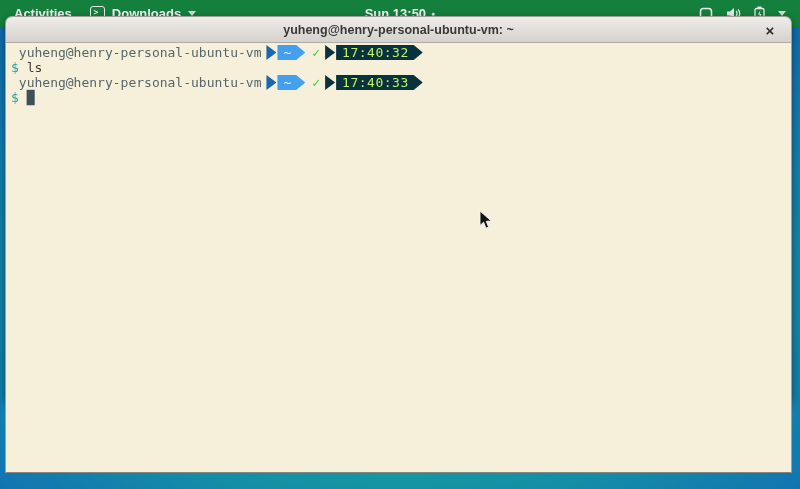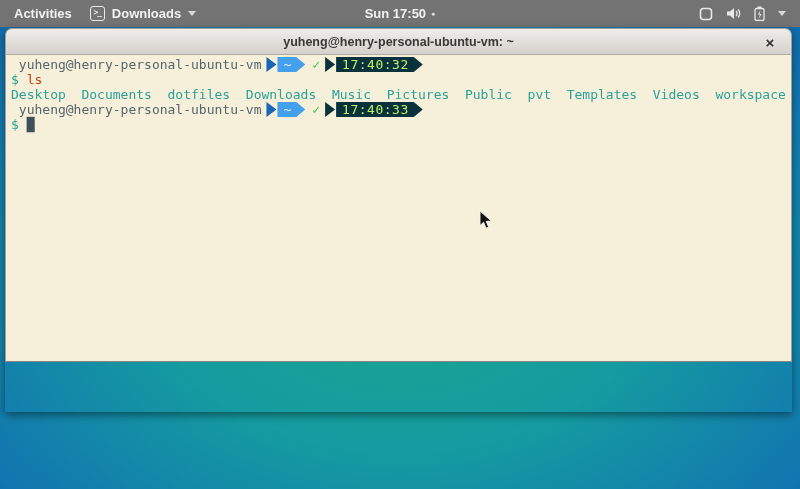--- a/index.html
+++ b/index.html
@@ -8,21 +8,21 @@
     position: relative;
     font-family: "Liberation Sans", sans-serif;
     background:
       radial-gradient(ellipse 620px 420px at 50% 58%,
         #17a68f 0%, #159ba0 40%, #1277b0 78%, #0f5fa6 100%);
   }
 
   
   .topbar {
     position: absolute; left: 0; top: 0; width: 800px; height: 27px;
-    background: #737373; color: #f2f2f2;
+    background: #15803d; color: #f2f2f2;
     display: flex; align-items: center;
     font-size: 13px; font-weight: bold;
   }
   .tb-left { display: flex; align-items: center; gap: 14px; padding-left: 10px; }
   .activities { padding: 0 4px; cursor: pointer; }
   .appmenu { display: flex; align-items: center; gap: 7px; cursor: pointer; }
   .term-glyph {
     width: 15px; height: 15px; border: 1px solid #e8e8e8; border-radius: 3px;
     font-family: "DejaVu Sans Mono", monospace; font-size: 8px; font-weight: bold;
     line-height: 12px; text-align: center; color: #e8e8e8; letter-spacing: -1px;
@@ -40,53 +40,53 @@
   .tb-center .clock { pointer-events: auto; cursor: pointer; }
   .notif-dot { font-size: 7px; color: #e0e0e0; line-height: 27px; }
   .tb-right {
     margin-left: auto; display: flex; align-items: center; gap: 13px;
     padding-right: 14px; height: 27px;
   }
   .tb-right svg { display: block; }
 
   
   .window {
-    position: absolute; left: 5px; top: 28px; width: 787px; height: 384px;
+    position: absolute; left: 5px; top: 16px; width: 787px; height: 384px;
     border-radius: 7px 7px 0 0;
     box-shadow: 0 3px 9px rgba(0,0,0,0.45);
   }
   .titlebar {
     height: 27px; border-radius: 7px 7px 0 0;
     background: linear-gradient(#efedea, #d5d1cc);
     border: 1px solid #a39f98; border-bottom: 1px solid #b0aca5;
     display: flex; align-items: center; justify-content: center;
     position: relative;
     color: #3a3935; font-size: 12.5px; font-weight: bold;
   }
   .close-btn {
     position: absolute; right: 10px; top: 0; height: 27px; width: 22px;
     display: flex; align-items: center; justify-content: center;
     color: #2f2f2f; font-size: 15px; font-weight: bold; cursor: pointer;
   }
   .screen {
-    height: 307px; background: #f6f0da;
+    height: 430px; background: #f6f0da;
     border-left: 1px solid #a39f98; border-right: 1px solid #a39f98;
     border-bottom: 1px solid #8a867f;
     padding: 2px 0 0 5px;
     font-family: "DejaVu Sans Mono", "Liberation Mono", monospace;
     font-size: 13px; color: #57666d;
     overflow: hidden; cursor: text;
   }
   .term-line {
     height: 15px; display: flex; align-items: center;
     white-space: pre; line-height: 15px;
   }
   .t-user { color: #57666d; }
   .t-dollar { color: #2aa198; }
-  .t-cmd { color: #c2410c; }
+  .t-cmd { color: #404040; }
   .t-dirs { color: #2aa198; }
 
   
   .pl { display: inline-flex; align-items: center; height: 15px; margin-left: 5px; }
   .pl-pre {
     width: 10px; height: 15px; margin-right: 1px;
     clip-path: polygon(0 0, 100% 50%, 0 100%);
   }
   .pl-pre.blue-dark  { background: #1a66b4; }
   .pl-pre.time-dark  { background: #0a323c; }
@@ -109,21 +109,21 @@
 <div class="topbar">
   <div class="tb-left">
     <span class="activities">Activities</span>
     <span class="appmenu">
       <span class="term-glyph">&gt;_</span>
       <span>Downloads</span>
       <span class="caret-down"></span>
     </span>
   </div>
   <div class="tb-center">
-    <span class="clock">Sun 17:50</span>
+    <span class="clock">Sun 13:50</span>
     <span class="notif-dot">●</span>
   </div>
   <div class="tb-right">
     <svg width="14" height="14" viewBox="0 0 14 14">
       <rect x="1.5" y="1.5" width="11" height="11" rx="3" fill="none" stroke="#e8e8e8" stroke-width="1.6"></rect>
     </svg>
     <svg width="15" height="13" viewBox="0 0 15 13">
       <path d="M1 4.5 h3 L8 1 v11 L4 8.5 h-3 z" fill="#e8e8e8"></path>
       <path d="M10 4 a3.4 3.4 0 0 1 0 5" fill="none" stroke="#e8e8e8" stroke-width="1.3"></path>
       <path d="M12 2.5 a5.5 5.5 0 0 1 0 8" fill="none" stroke="#e8e8e8" stroke-width="1.3"></path>
@@ -156,23 +156,20 @@
         <span class="pl-pre time-dark"></span>
         <span class="pl-body time">17:40:32</span>
       </span>
     </div>
 
     <div class="term-line">
       <span class="t-dollar">$ </span>
       <span class="t-cmd">ls</span>
     </div>
 
-    <div class="term-line">
-      <span class="t-dirs">Desktop  Documents  dotfiles  Downloads  Music  Pictures  Public  pvt  Templates  Videos  workspace</span>
-    </div>
 
     <div class="term-line">
       <span class="t-user"> yuheng@henry-personal-ubuntu-vm</span>
       <span class="pl">
         <span class="pl-pre blue-dark"></span>
         <span class="pl-body blue">~</span>
       </span>
       <span class="t-check">✓</span>
       <span class="pl">
         <span class="pl-pre time-dark"></span>

